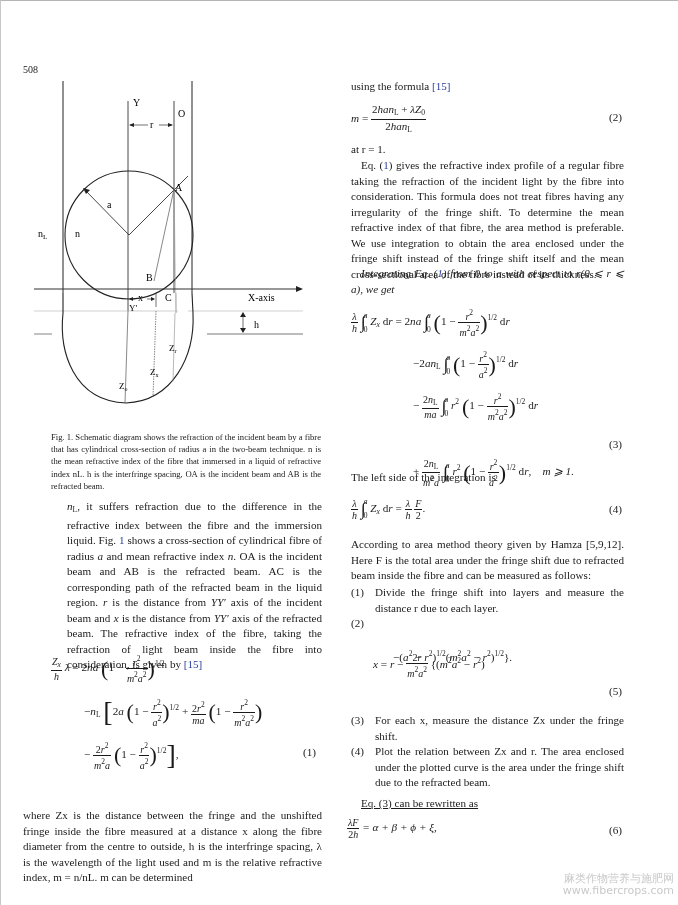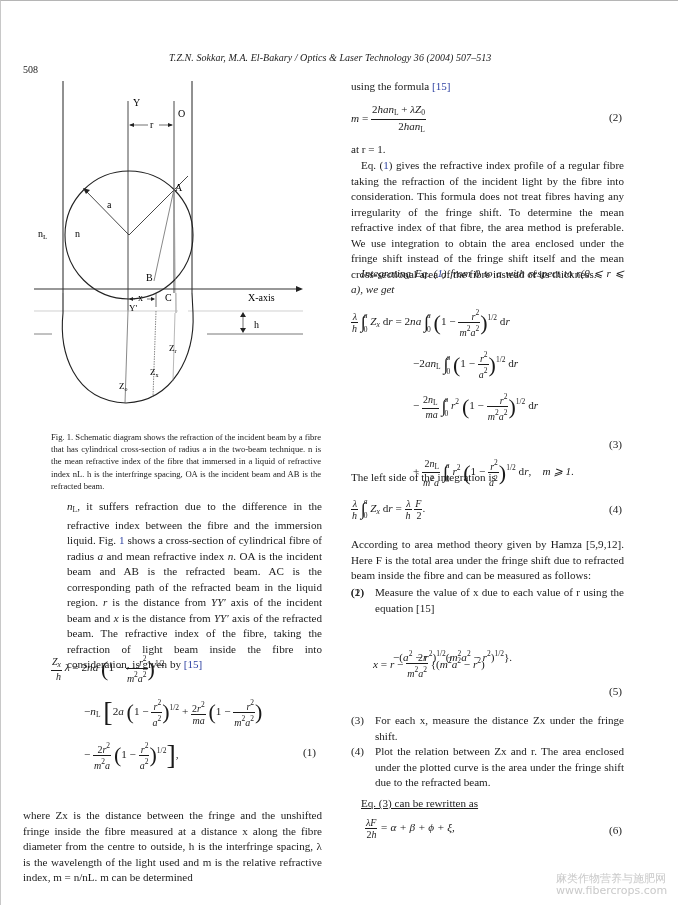--- a/index.html
+++ b/index.html
@@ -22,42 +22,41 @@
   .figure { position: absolute; left: 22px; top: 80px; width: 300px; height: 345px; }
   .caption { position: absolute; left: 50px; top: 430px; width: 270px; font-size: 8.6px; line-height: 12.2px; text-align: justify; }
 
   .para { display: block; margin-left: 44px; }
   .indent { text-indent: 10px; }
   i, .it { font-style: italic; }
   .ref { color: #2a3ea0; }
 
   .eq { position: absolute; font-size: 11.2px; }
   .eqnum { position: absolute; font-size: 11.2px; }
-  .frac { display: inline-block; vertical-align: middle; text-align: right; font-size: 10px; line-height: 11px; }
+  .frac { display: inline-block; vertical-align: middle; text-align: center; font-size: 10px; line-height: 11px; }
   .frac > span { display: block; padding: 0 1px; }
   .frac > span.num { border-bottom: 0.8px solid #1a1a1a; }
   .sup { font-size: 7.5px; vertical-align: 5px; }
   .sub { font-size: 7.5px; vertical-align: -2px; }
   .paren { font-size: 22px; vertical-align: middle; font-weight: 300; }
   .bracket { font-size: 28px; vertical-align: middle; font-weight: 300; }
   .integral { font-size: 18px; vertical-align: middle; font-style: italic; }
   .lim { display: inline-block; vertical-align: middle; font-size: 7.5px; line-height: 14px; margin-left: -2px; }
   .lim span { display: block; }
 
   .list-item { position: relative; padding-left: 24px; text-align: justify; }
   .list-item .lnum { position: absolute; left: 0; top: 0; }
 
-  .watermark { position: absolute; left: 555px; top: 872px; font-family: "DejaVu Sans", sans-serif; color: #c9c9c9; font-size: 11px; line-height: 12px; width: 118px; }
+  .watermark { position: absolute; left: 555px; top: 872px; font-family: "DejaVu Sans", sans-serif; color: #c9c9c9; font-size: 11px; line-height: 12px; text-align: right; width: 118px; }
 </style>
 </head>
 <body>
 
 <div class="header">
   <span class="pgnum">508</span>
-  <span class="running">T.Z.N. Sokkar, M.A. El-Bakary / Optics &amp; Laser Technology 36 (2004) 507–513</span>
 </div>
 
 <div class="figure">
   <svg width="300" height="345" viewBox="0 0 300 345" xmlns="http://www.w3.org/2000/svg" font-family="Liberation Serif, serif" font-size="10">
 
     <line x1="40" y1="0" x2="40" y2="212" stroke="#222" stroke-width="1"></line>
     <line x1="169" y1="0" x2="169" y2="212" stroke="#222" stroke-width="1"></line>
 
     <line x1="105" y1="20" x2="105" y2="230" stroke="#333" stroke-width="0.9"></line>
 
@@ -183,24 +182,24 @@
 <div class="eq" style="left:350px; top:494px;">
   <span class="frac"><span class="num"><i>λ</i></span><span><i>h</i></span></span> <span class="integral">∫</span><span class="lim"><span><i>a</i></span><span>0</span></span> <i>Z</i><span class="sub"><i>x</i></span> d<i>r</i> = <span class="frac"><span class="num"><i>λ</i></span><span><i>h</i></span></span> <span class="frac"><span class="num"><i>F</i></span><span>2</span></span>.
 </div>
 <div class="eqnum" style="left:608px; top:502px;">(4)</div>
 
 <div class="col col-right" style="top:536px;">According to area method theory given by Hamza [5,9,12]. Here F is the total area under the fringe shift due to refracted beam inside the fibre and can be measured as follows:</div>
 
 <div class="col col-right" style="top:584px;">
   <div class="list-item">
     <span class="lnum">(1)</span>
+    <span>Divide the fringe shift into layers and measure the distance r due to each layer.</span>
   </div>
   <div class="list-item">
     <span class="lnum">(2)</span>
-    <span>Measure the value of x due to each value of r using the equation [15]</span>
   </div>
 </div>
 
 <div class="eq" style="left:372px; top:651px;">
   <i>x</i> = <i>r</i> − <span class="frac"><span class="num">2<i>r</i></span><span><i>m</i><span class="sup">2</span><i>a</i><span class="sup">2</span></span></span> {(<i>m</i><span class="sup">2</span><i>a</i><span class="sup">2</span> − <i>r</i><span class="sup">2</span>)
 </div>
 <div class="eq" style="left:392px; top:648px;">
   −(<i>a</i><span class="sup">2</span> − <i>r</i><span class="sup">2</span>)<span class="sup">1/2</span>(<i>m</i><span class="sup">2</span><i>a</i><span class="sup">2</span> − <i>r</i><span class="sup">2</span>)<span class="sup">1/2</span>}.
 </div>
 <div class="eqnum" style="left:608px; top:684px;">(5)</div>
@@ -211,21 +210,21 @@
     <span>For each x, measure the distance Zx under the fringe shift.</span>
   </div>
   <div class="list-item">
     <span class="lnum">(4)</span>
     <span>Plot the relation between Zx and r. The area enclosed under the plotted curve is the area under the fringe shift due to the refracted beam.</span>
   </div>
 </div>
 
 <div class="col col-right indent" style="top:795px;text-decoration:underline;">Eq. (3) can be rewritten as</div>
 
-<div class="eq" style="left:364px; top:816px;">
+<div class="eq" style="left:346px; top:816px;">
   <span class="frac"><span class="num"><i>λF</i></span><span>2<i>h</i></span></span> <i>= α + β + ϕ + ξ,</i>
 </div>
 <div class="eqnum" style="left:608px; top:823px;">(6)</div>
 
 <div class="watermark">
   <div>麻类作物营养与施肥网</div>
   <div>www.fibercrops.com</div>
 </div>
 
 </body></html>

